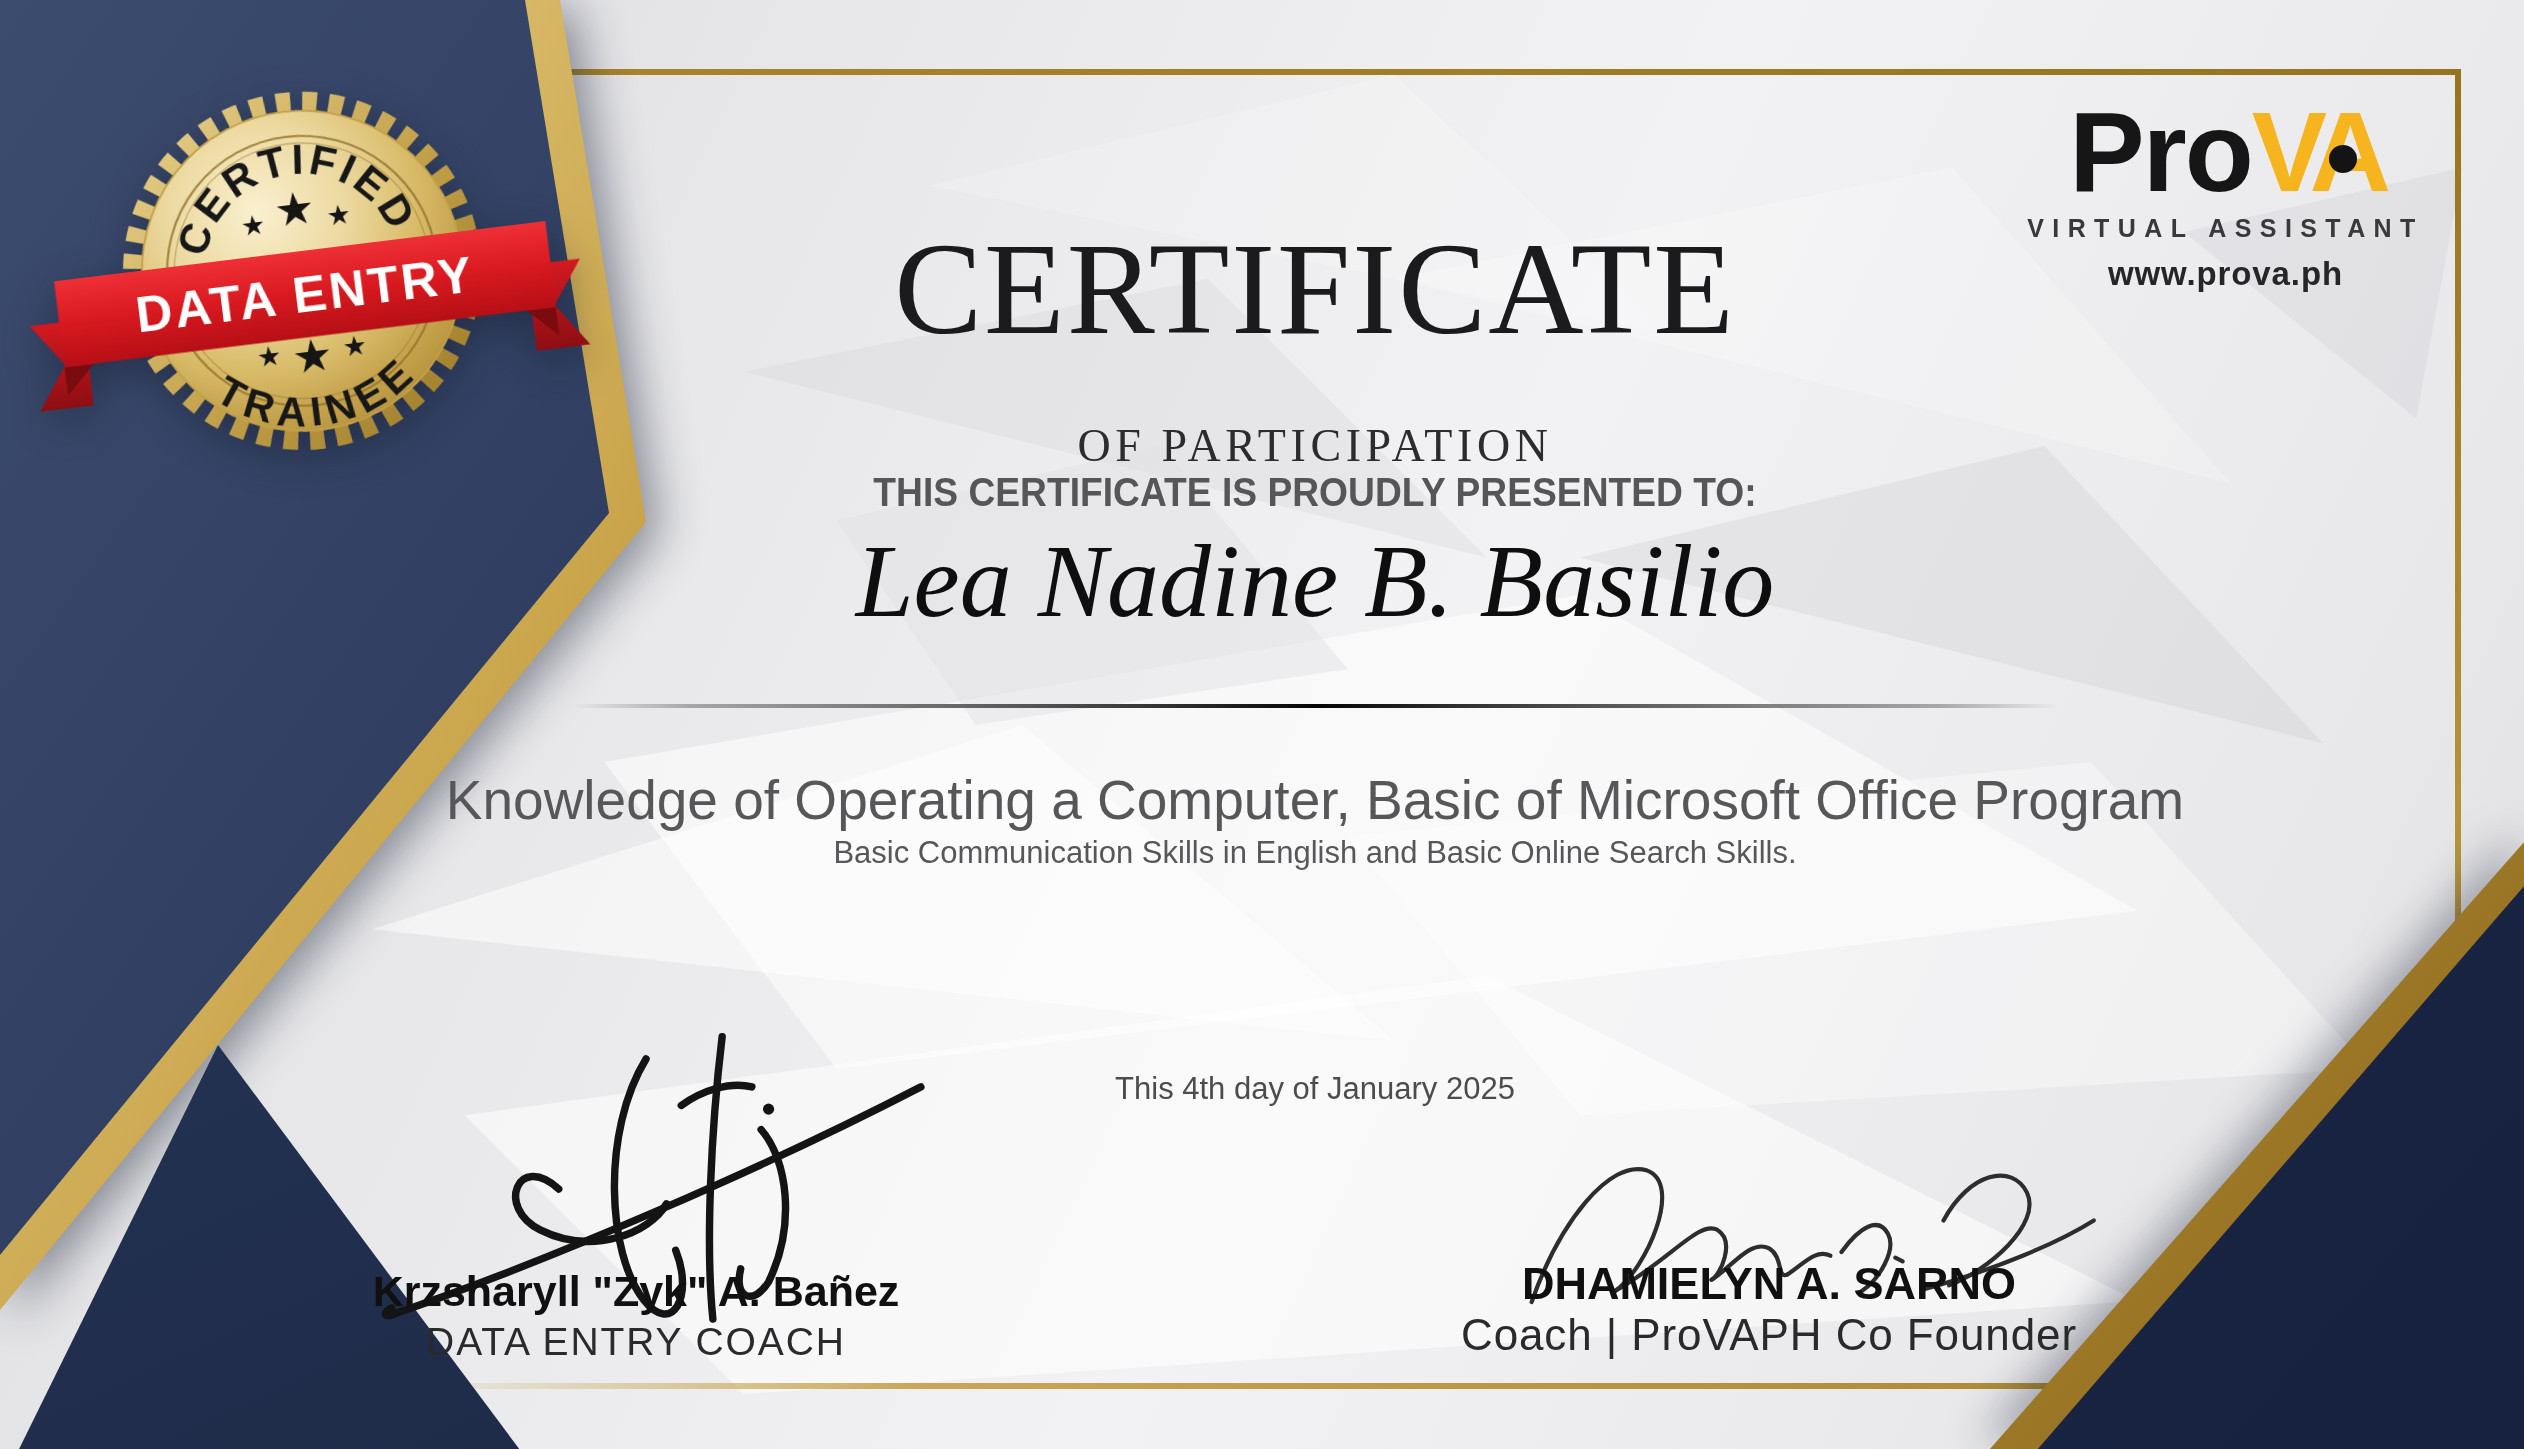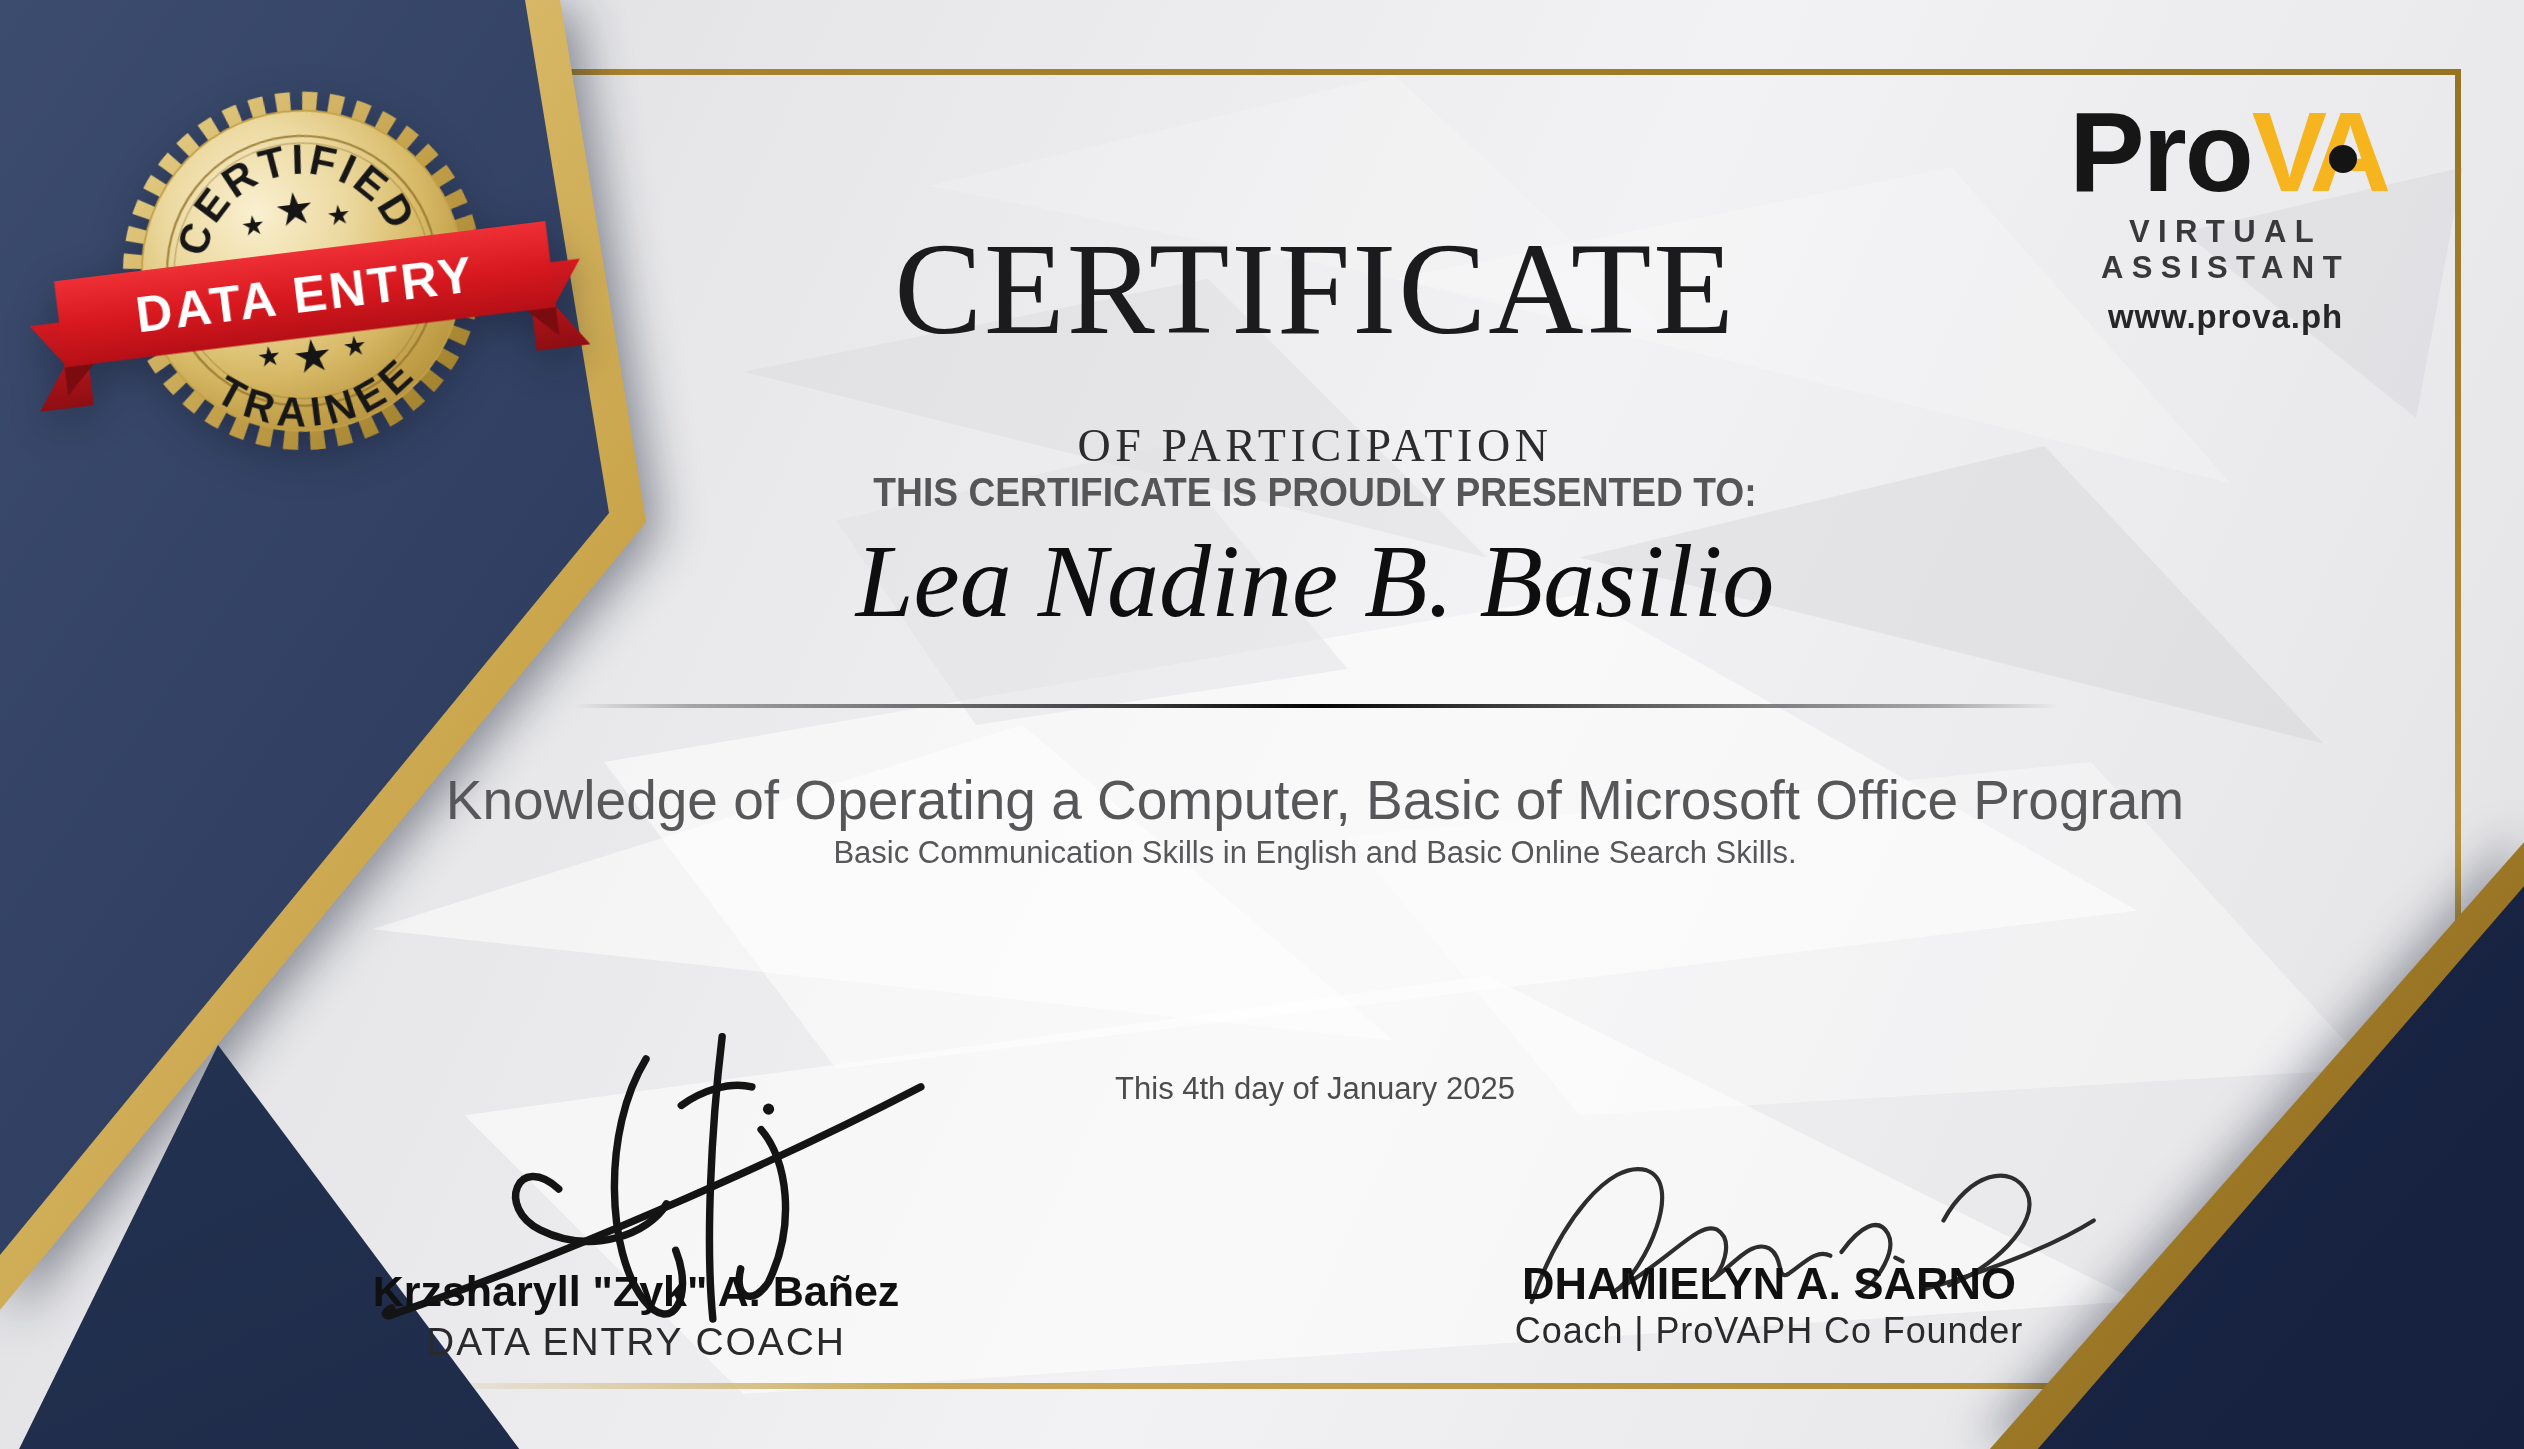--- a/index.html
+++ b/index.html
@@ -42,41 +42,41 @@
   
   .badge{left:96px;top:71px;width:414px;height:414px;z-index:5;transform:rotate(-7deg);
          filter:drop-shadow(0 11px 22px rgba(10,12,25,.38));}
   .badge text{font-family:"Liberation Sans",sans-serif;}
 
   
   .logo{left:2012px;top:97px;width:427px;z-index:4;text-align:center;}
   .logo-word{position:relative;font-size:113px;line-height:110px;font-weight:700;color:#161617;letter-spacing:-1.9px;}
   .logo-word .gold{color:#f6b41e;letter-spacing:-9.3px;}
   .logo-dot{position:absolute;right:82px;top:48px;width:28px;height:28px;border-radius:50%;background:#141414;}
-  .logo-tag{margin-top:7.4px;font-size:31px;font-weight:700;letter-spacing:8.4px;color:#39393b;}
+  .logo-tag{margin-top:7.4px;font-size:25px;font-weight:700;letter-spacing:8.4px;color:#39393b;}
   .logo-url{margin-top:12px;font-size:33px;font-weight:700;letter-spacing:0.9px;color:#262628;}
 
   
   .cline{left:107px;width:2416px;text-align:center;z-index:4;}
   .title{top:223px;font-family:"Liberation Serif",serif;font-size:132px;line-height:1;letter-spacing:1.9px;color:#1b1b1d;}
   .subtitle{top:375px;font-family:"Liberation Serif",serif;font-size:46px;letter-spacing:4.6px;color:#2c2c2e;margin-top:44px;}
   .presented{top:470px;font-size:40px;font-weight:700;color:#565658;transform:scaleX(.93);}
   .name{top:521px;font-family:"Liberation Serif",serif;font-style:italic;font-size:104px;color:#0e0e0f;}
   .divider{left:572px;top:704px;width:1487px;height:3.7px;z-index:4;
      background:linear-gradient(90deg,rgba(110,110,112,0),rgba(110,110,112,.55) 8%,#3a3a3c 38%,#050505 50%,#3a3a3c 62%,rgba(110,110,112,.55) 92%,rgba(110,110,112,0));}
   .desc1{top:768px;font-size:55px;color:#57575a;}
   .desc2{top:835px;font-size:31px;color:#57575a;}
   .dateline{top:1071px;font-size:31px;color:#4c4c4e;}
 
   
   .sig-svg{z-index:4;}
   .sigl-name{left:218px;width:836px;top:1267px;font-size:43px;font-weight:700;color:#101011;z-index:5;}
   .sigl-role{left:218px;width:836px;top:1320px;font-size:39px;letter-spacing:1.9px;color:#2a2a2c;z-index:5;}
   .sigr-name{left:1351px;width:836px;top:1258px;font-size:45px;font-weight:700;color:#101011;z-index:5;}
-  .sigr-role{left:1351px;width:836px;top:1310px;font-size:36px;letter-spacing:0.9px;color:#2a2a2c;z-index:5;}
+  .sigr-role{left:1351px;width:836px;top:1310px;font-size:44px;letter-spacing:0.9px;color:#2a2a2c;z-index:5;}
 </style>
 </head>
 <body>
 
 <div class="cert">
 
   <svg class="bg-poly" viewBox="0 0 2717 1560" preserveAspectRatio="none">
     <polygon points="1000,200 1500,80 1800,360" fill="#ffffff" opacity="0.18"></polygon>
     <polygon points="1500,300 2100,180 2400,520" fill="#ffffff" opacity="0.22"></polygon>
     <polygon points="800,400 1300,300 1600,600" fill="#d6d6da" opacity="0.35"></polygon>

